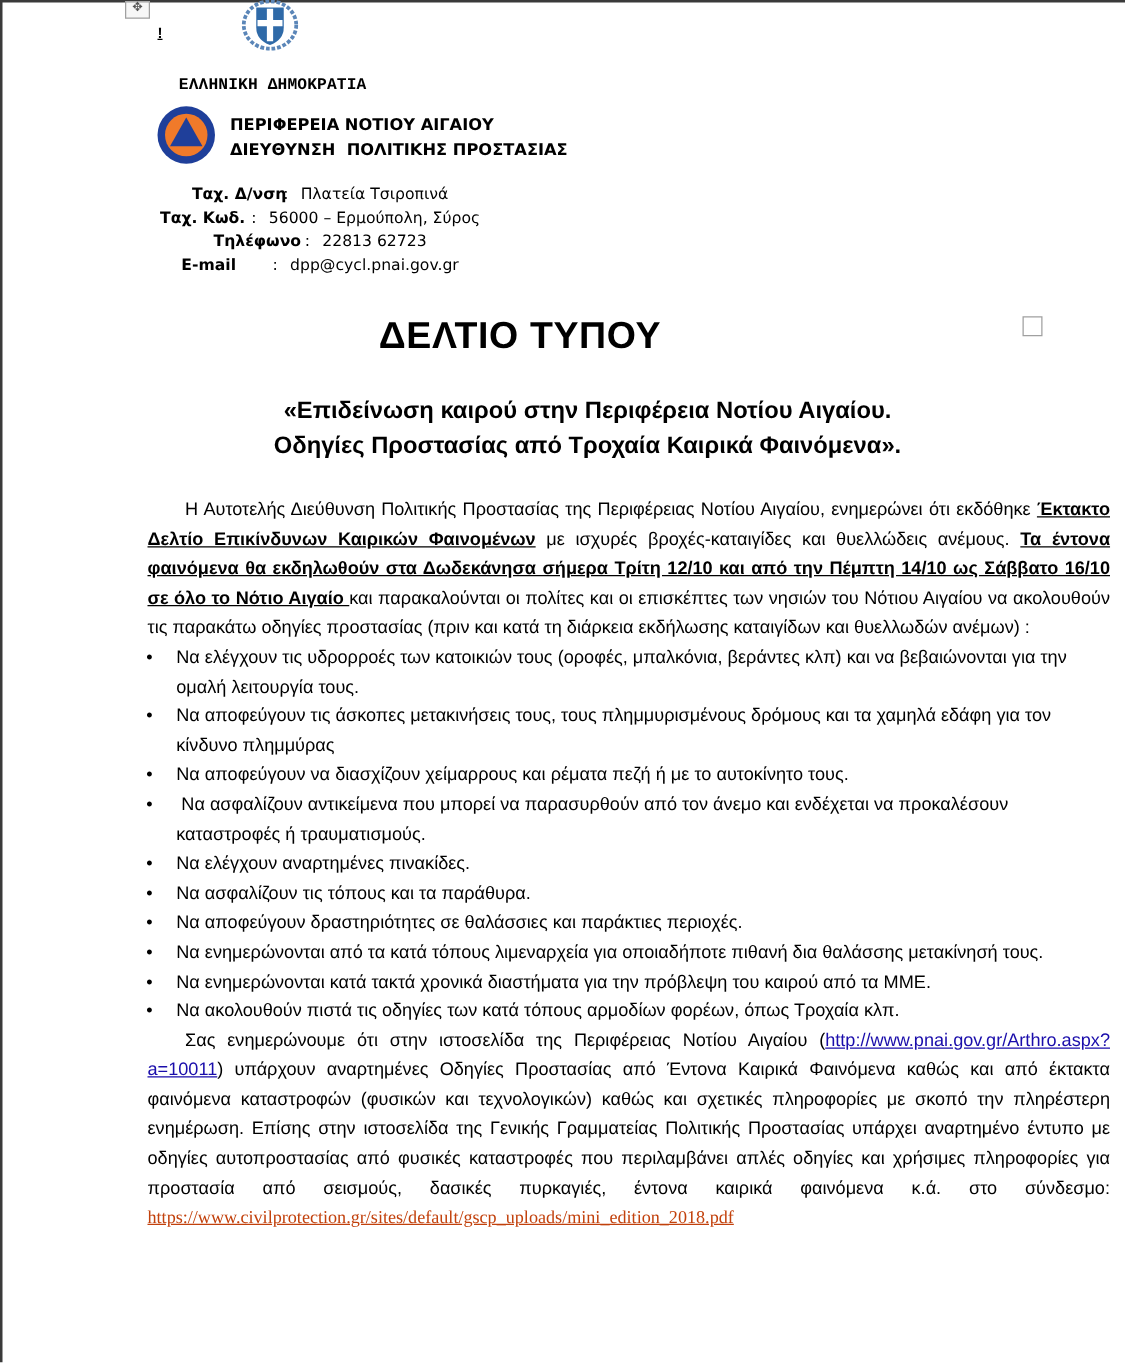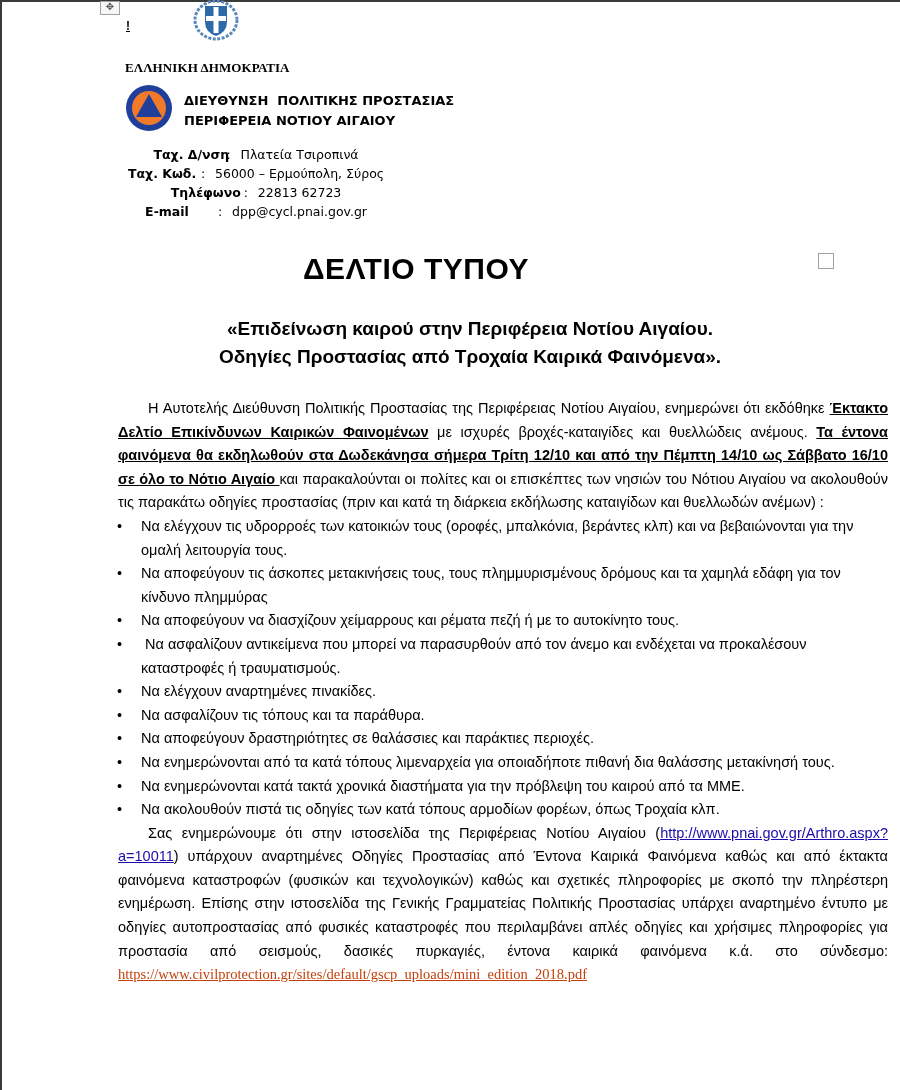--- a/index.html
+++ b/index.html
@@ -19,22 +19,22 @@
       font-size: 10px; line-height: 10px; text-align: center; color: #555;
     }
     .excl {
       position: absolute; left: 126px; top: 19px; font-size: 12px; font-weight: bold;
       text-decoration: underline;
     }
     .coat {
       position: absolute; left: 193px; top: 0px; width: 46px; height: 42px;
     }
     .republic {
-      position: absolute; left: 125px; top: 60px; font-size: 13px; font-weight: bold;
-      font-family: Liberation Serif, serif; letter-spacing: 0.1px;
+      position: absolute; left: 143px; top: 60px; font-size: 13px; font-weight: bold;
+      font-family: Liberation Mono, monospace; letter-spacing: 0.1px;
     }
     .cp-logo { position: absolute; left: 124px; top: 84px; width: 50px; height: 48px; }
     .org {
       position: absolute; left: 184px; top: 91px; font-size: 13px; font-weight: bold;
       line-height: 20px; font-family: "DejaVu Sans", sans-serif;
     }
     .contact {
       position: absolute; left: 128px; top: 145px; font-size: 12.5px; line-height: 19px;
       font-family: "DejaVu Sans", sans-serif;
     }
@@ -86,22 +86,22 @@
 
 <div class="republic">ΕΛΛΗΝΙΚΗ ΔΗΜΟΚΡΑΤΙΑ</div>
 
 <svg class="cp-logo" viewBox="0 0 50 48">
   <circle cx="25" cy="24" r="23" fill="#1f3f9a"></circle>
   <circle cx="25" cy="24" r="17" fill="#f07a2a"></circle>
   <polygon points="25,10 38,33 12,33" fill="#1f3f9a"></polygon>
 </svg>
 
 <div class="org">
+  <div>ΠΕΡΙΦΕΡΕΙΑ ΝΟΤΙΟΥ ΑΙΓΑΙΟΥ</div>
   <div style="white-space:pre">ΔΙΕΥΘΥΝΣΗ  ΠΟΛΙΤΙΚΗΣ ΠΡΟΣΤΑΣΙΑΣ</div>
-  <div>ΠΕΡΙΦΕΡΕΙΑ ΝΟΤΙΟΥ ΑΙΓΑΙΟΥ</div>
 </div>
 
 <div class="contact">
   <div class="row">
     <span class="lbl">Ταχ. Δ/νση</span>
     <span class="sep">:</span>
     <span class="val">Πλατεία Τσιροπινά</span>
   </div>
   <div class="row">
     <span class="lbl">Ταχ. Κωδ.</span>

